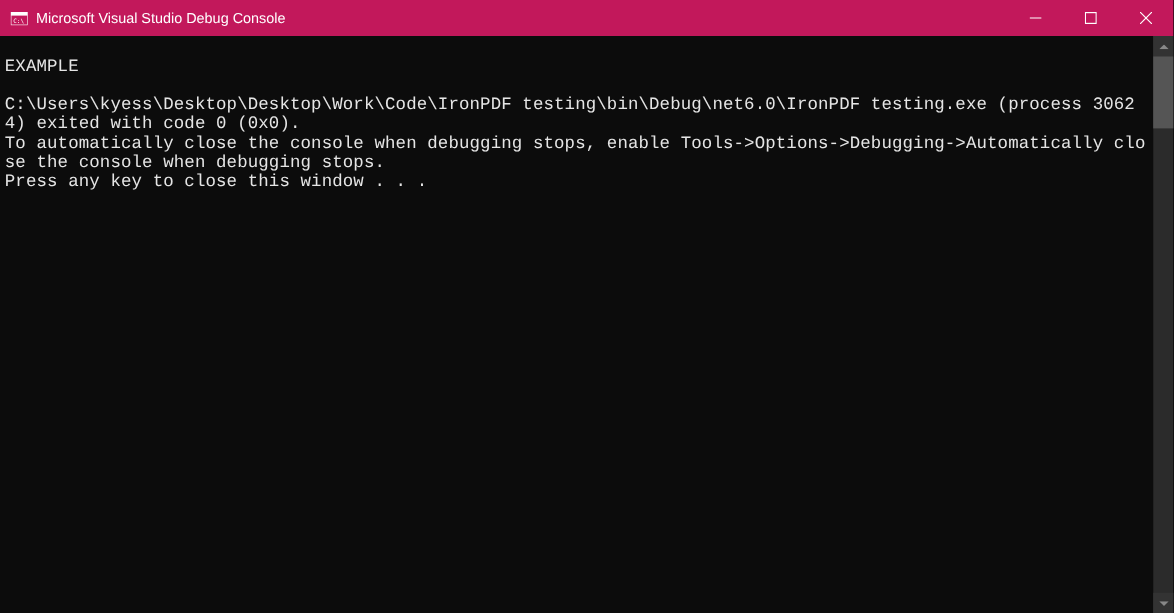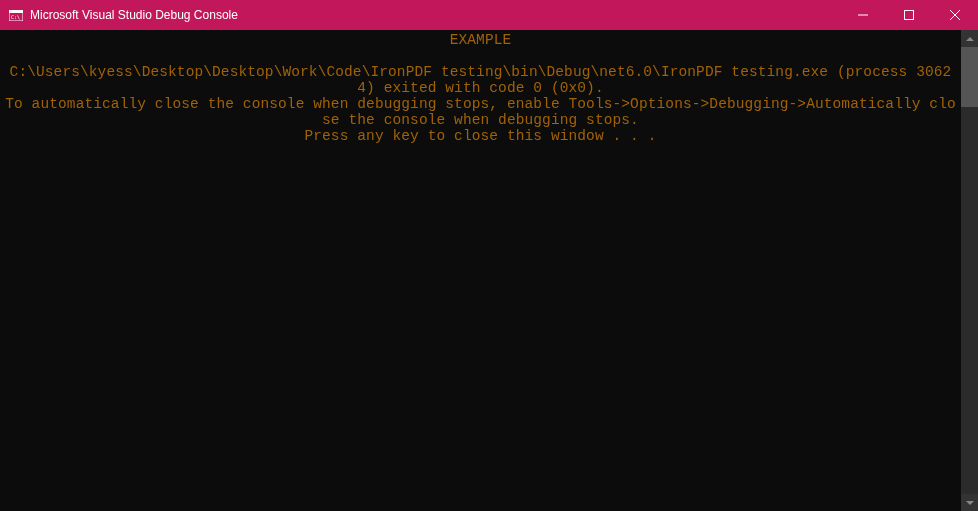--- a/index.html
+++ b/index.html
@@ -59,29 +59,28 @@
     }
     .console-wrapper {
       position: relative;
       height: calc(511px - 30px);
       display: flex;
       background: #000;
     }
     .console-body {
       flex: 1;
       background: #0c0c0c;
-      color: #a16207;
+      color: #e5e5e5;
       font-family: Consolas, "Courier New", monospace;
       font-size: 14.5px;
       line-height: 16px;
-      padding: 2px 4px;
+      padding: 18px 4px;
       white-space: pre-wrap;
       word-break: break-all;
       letter-spacing: 0.1px;
-      text-align: center;
     }
     .scrollbar {
       width: 17px;
       background: #2b2b2b;
       position: relative;
     }
     .scroll-arrow {
       width: 17px;
       height: 17px;
       display: flex;

